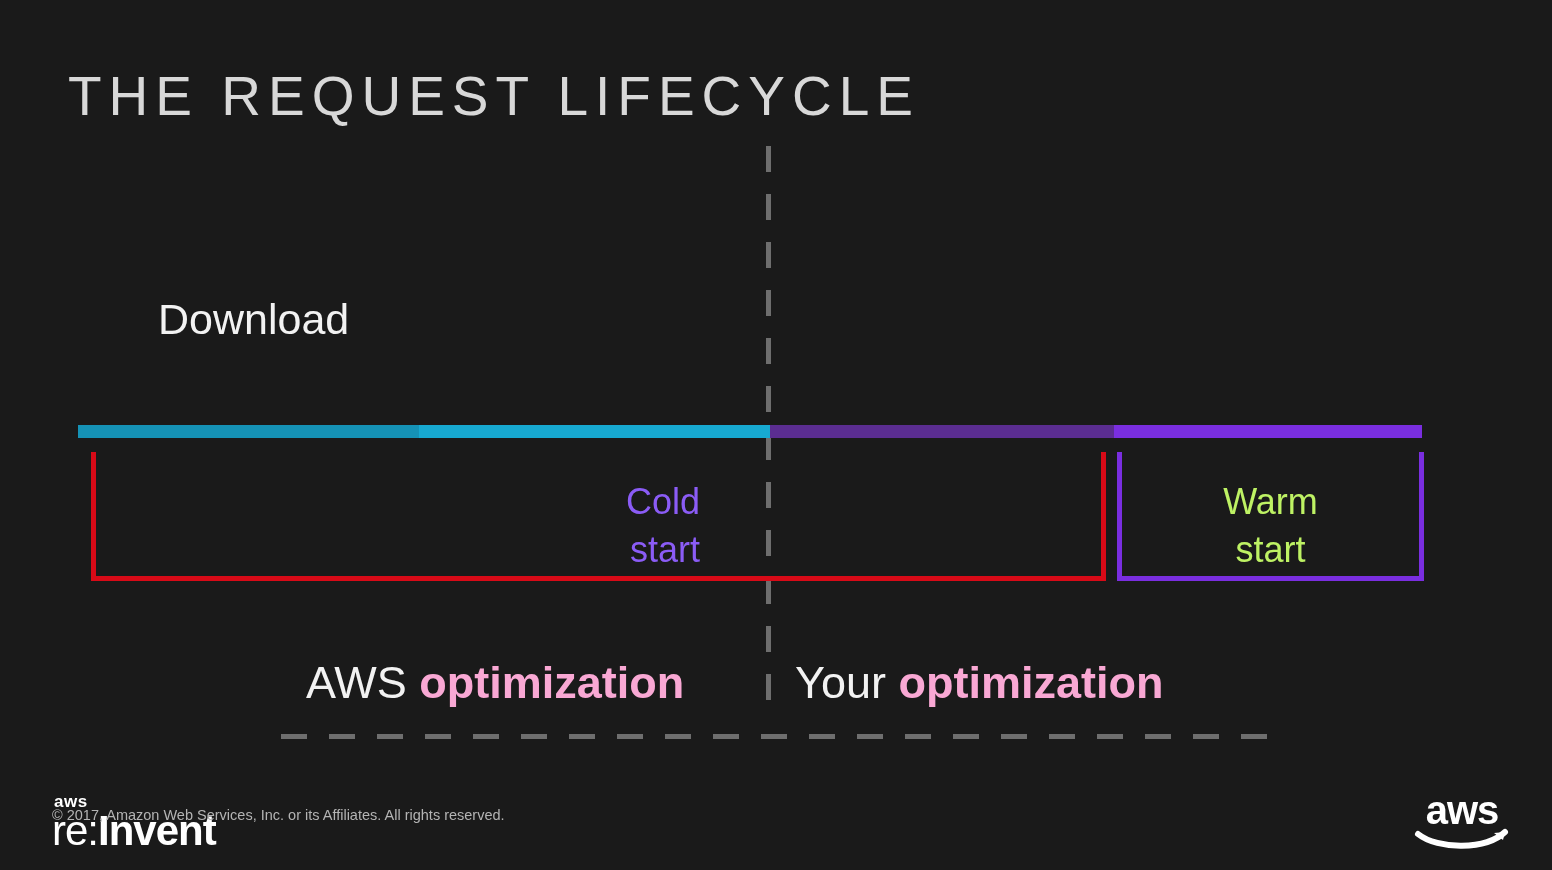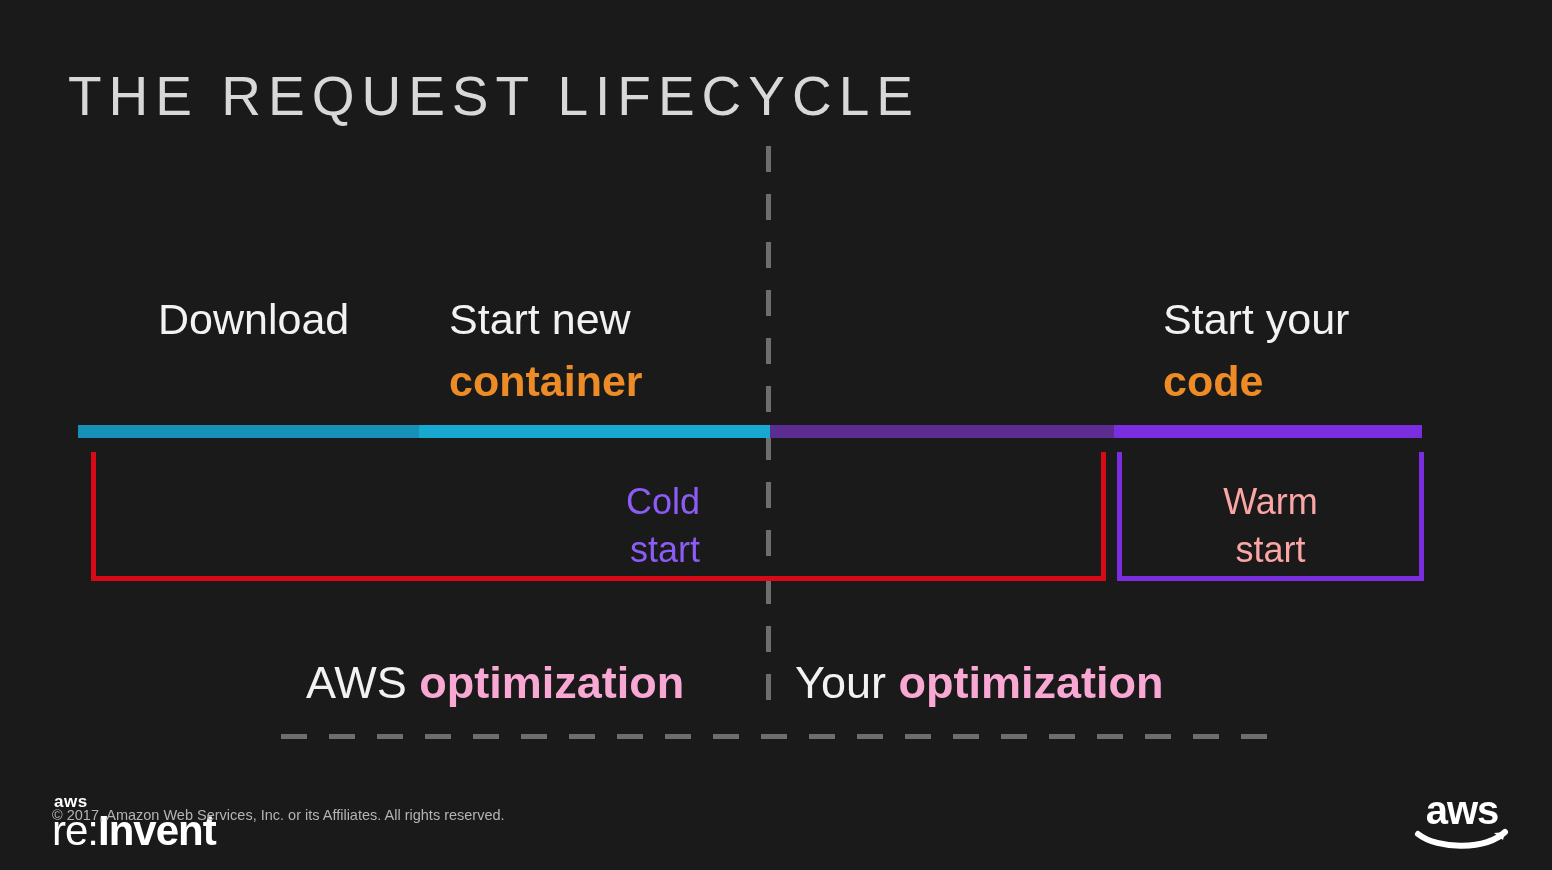--- a/index.html
+++ b/index.html
@@ -115,21 +115,21 @@
     box-sizing: border-box;
   }
   #label-warm {
     position: absolute;
     left: 1117px;
     top: 478px;
     width: 307px;
     text-align: center;
     font-size: 36px;
     line-height: 1.32;
-    color: #fca5a5;
+    color: #bef264;
   }
   #label-warm span { display: block; }
 
   
   .optimization {
     position: absolute;
     top: 657px;
     font-size: 45px;
     white-space: nowrap;
     color: #f2f2f2;
@@ -200,30 +200,22 @@
 <div id="slide" style="background: rgb(26, 26, 26);">
 
   <div id="title">THE REQUEST LIFECYCLE</div>
 
   <div id="divider-vertical"></div>
 
   <div class="phase" id="phase-0">
     <span class="l1">Download</span>
   </div>
 
-  <div class="phase" id="phase-1">
-    <span class="l1">Start new</span>
-    <span class="l2"><span class="wh"></span><span class="ow">container</span></span>
-  </div>
-
-
-  <div class="phase" id="phase-3">
-    <span class="l1">Start your</span>
-    <span class="l2"><span class="wh"></span><span class="ow">code</span></span>
-  </div>
+
+
 
   <div id="timeline-bar">
     <div class="bar-seg" style="background: rgb(21, 146, 182); width: 25.4%;"></div>
     <div class="bar-seg" style="background: rgb(23, 169, 209); width: 26.1%;"></div>
     <div class="bar-seg" style="background: rgb(91, 45, 145); width: 25.6%;"></div>
     <div class="bar-seg" style="background: rgb(122, 46, 224); width: 22.9%;"></div>
   </div>
 
   <div id="bracket-cold" style="border-color: rgb(216, 10, 23);"></div>
   <div id="label-cold">

